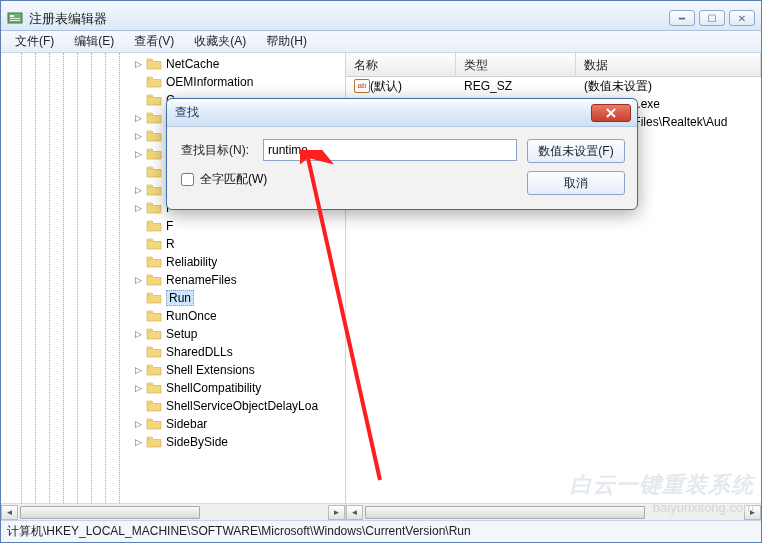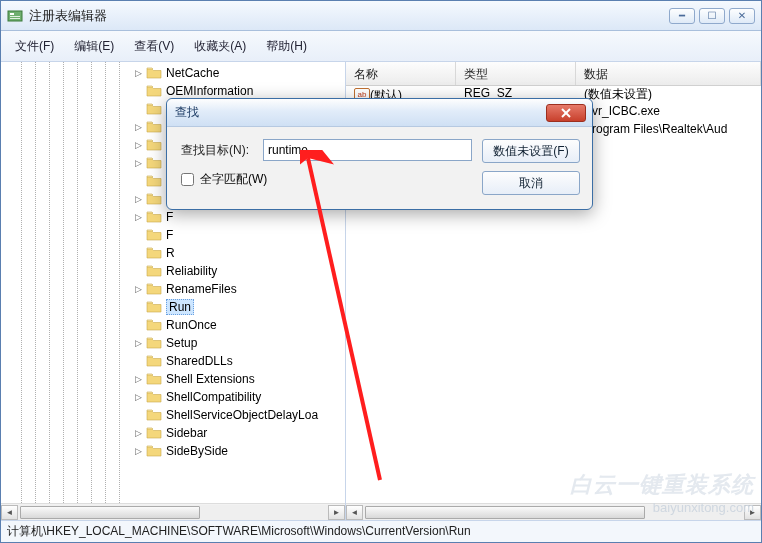--- a/index.html
+++ b/index.html
@@ -1,26 +1,26 @@
 <!DOCTYPE html>
 <html><head>
 <meta charset="utf-8">
 <style>
 * { box-sizing: border-box; margin: 0; padding: 0; font-family: "Microsoft YaHei", "SimSun", Tahoma, sans-serif; font-size: 12px; }
 body { background: #fff; width: 762px; height: 543px; position: relative; overflow: hidden; }
 
 .window { width: 762px; height: 543px; border: 1px solid #5a7fb0; background: #fff; display: flex; flex-direction: column; }
 
-.titlebar { height: 30px; background: linear-gradient(to bottom, #f5f9fe, #dce8f7); border-bottom: 1px solid #a9bfdc; display: flex; align-items: center; padding: 0 6px; }
+.titlebar { height: 30px; background: linear-gradient(to bottom, #f5f9fe, #dce8f7); border-bottom: 1px solid #a9bfdc; display: flex; padding: 9px 6px; }
 .titlebar .appicon { width: 16px; height: 16px; margin-right: 6px; }
 .titlebar .title { flex: 1; color: #222; font-size: 13px; }
 .titlebar .winbtns { display: flex; gap: 4px; }
 .titlebar .winbtns .wb { width: 26px; height: 16px; border: 1px solid #8fa9cc; border-radius: 3px; background: linear-gradient(to bottom,#fdfefe,#dfeaf7); display:flex; align-items:center; justify-content:center; font-size:10px; color:#4a6b99; cursor:pointer; }
 
-.menubar { height: 22px; background: linear-gradient(to bottom,#f6f9fd,#e8eff9); border-bottom: 1px solid #c7d5ea; display:flex; align-items:center; padding: 15px 6px; gap: 4px; }
+.menubar { height: 22px; background: linear-gradient(to bottom,#f6f9fd,#e8eff9); border-bottom: 1px solid #c7d5ea; display:flex; align-items:flex-start; padding: 0 6px; gap: 4px; }
 .menubar .mitem { padding: 2px 8px; color: #223; cursor: pointer; }
 
 .content { flex:1; display:flex; min-height:0; }
 
 .leftpane { width: 345px; border-right: 1px solid #c7d5ea; display:flex; flex-direction:column; min-height:0; }
 .tree { flex:1; overflow:auto; padding: 2px 0 2px 2px; position:relative; }
 .tree-indent { position:absolute; left:0; top:0; bottom:0; width:130px; pointer-events:none; }
 .tree-indent .vline { position:absolute; top:0; bottom:0; border-left:1px dotted #b0b0b0; }
 .node { display:flex; align-items:center; height:18px; padding-left:130px; white-space:nowrap; cursor:pointer; }
 .node .expander { width:11px; height:11px; flex:0 0 11px; margin-right:2px; display:flex; align-items:center; justify-content:center; color:#666; font-size:9px; }
@@ -31,29 +31,29 @@
 
 .hscroll { height:17px; background:#f2f2f2; border-top:1px solid #ddd; display:flex; align-items:center; }
 .hscroll .sbtn { width:17px; height:15px; background:linear-gradient(#fff,#e2e2e2); border:1px solid #bbb; display:flex; align-items:center; justify-content:center; font-size:8px; color:#555; cursor:pointer; }
 .hscroll .track { flex:1; height:15px; background:#efefef; position:relative; }
 .hscroll .thumb { position:absolute; height:13px; top:1px; background:linear-gradient(#fafafa,#d9d9d9); border:1px solid #aaa; border-radius:1px; cursor:pointer; }
 
 .rightpane { flex:1; display:flex; flex-direction:column; min-height:0; }
 .list-header { height:24px; display:flex; background:linear-gradient(#fdfdfd,#ececec); border-bottom:1px solid #d0d0d0; }
 .list-header .col { border-right:1px solid #d8d8d8; padding:4px 8px; color:#222; cursor:pointer; }
 .list-body { flex:1; overflow:auto; position:relative; }
-.row { display:flex; height:18px; }
+.row { display:flex; height:18px; align-items:center; }
 .row .cell { padding:0 8px; white-space:nowrap; overflow:hidden; }
 .row .nameicon { width:16px; height:14px; margin-right:4px; flex:0 0 16px; }
 .ab-icon { display:inline-block; width:16px; height:14px; border:1px solid #c07030; background:#fff; font-size:8px; color:#c04020; line-height:12px; text-align:center; border-radius:2px; }
 
 .statusbar { height:22px; border-top:1px solid #c7d5ea; background:#f3f7fc; display:flex; align-items:center; padding:0 6px; color:#222; }
 
 
-.dialog { position:absolute; left:166px; top:98px; width:427px; border:1px solid #3b6ea5; border-radius:6px; background:#f2f2f2; box-shadow:0 4px 18px rgba(0,0,0,0.35); }
+.dialog { position:absolute; left:166px; top:98px; width:472px; border:1px solid #3b6ea5; border-radius:6px; background:#f2f2f2; box-shadow:0 4px 18px rgba(0,0,0,0.35); }
 .dialog .dtitlebar { height:28px; background:linear-gradient(to bottom,#fefefe,#e1ecf9 45%,#cfe0f4); border-bottom:1px solid #b6c9e1; border-radius:6px 6px 0 0; display:flex; align-items:center; padding:0 6px; }
 .dialog .dtitlebar .dt-title { flex:1; color:#1b3a63; font-size:12px; padding-left:2px; }
 .dialog .dtitlebar .dclose { width:40px; height:18px; background:linear-gradient(#e67a6a,#c8402c); border:1px solid #9c2f1f; border-radius:3px; display:flex; align-items:center; justify-content:center; cursor:pointer; }
 .dialog .dtitlebar .dclose svg { stroke:#fff; stroke-width:2; }
 .dialog .dbody { padding:12px 12px 14px 14px; display:flex; gap:10px; }
 .dialog .dleft { flex:1; }
 .dialog .drow { display:flex; align-items:center; margin-bottom:8px; }
 .dialog .drow label { width:82px; color:#222; }
 .dialog .drow input[type=text] { flex:1; height:22px; border:1px solid #8aa6c8; background:#fff; padding:2px 4px; outline:none; }
 .dialog fieldset { border:1px solid #c8d4e4; border-radius:2px; padding:6px 10px 8px; margin-bottom:10px; }

